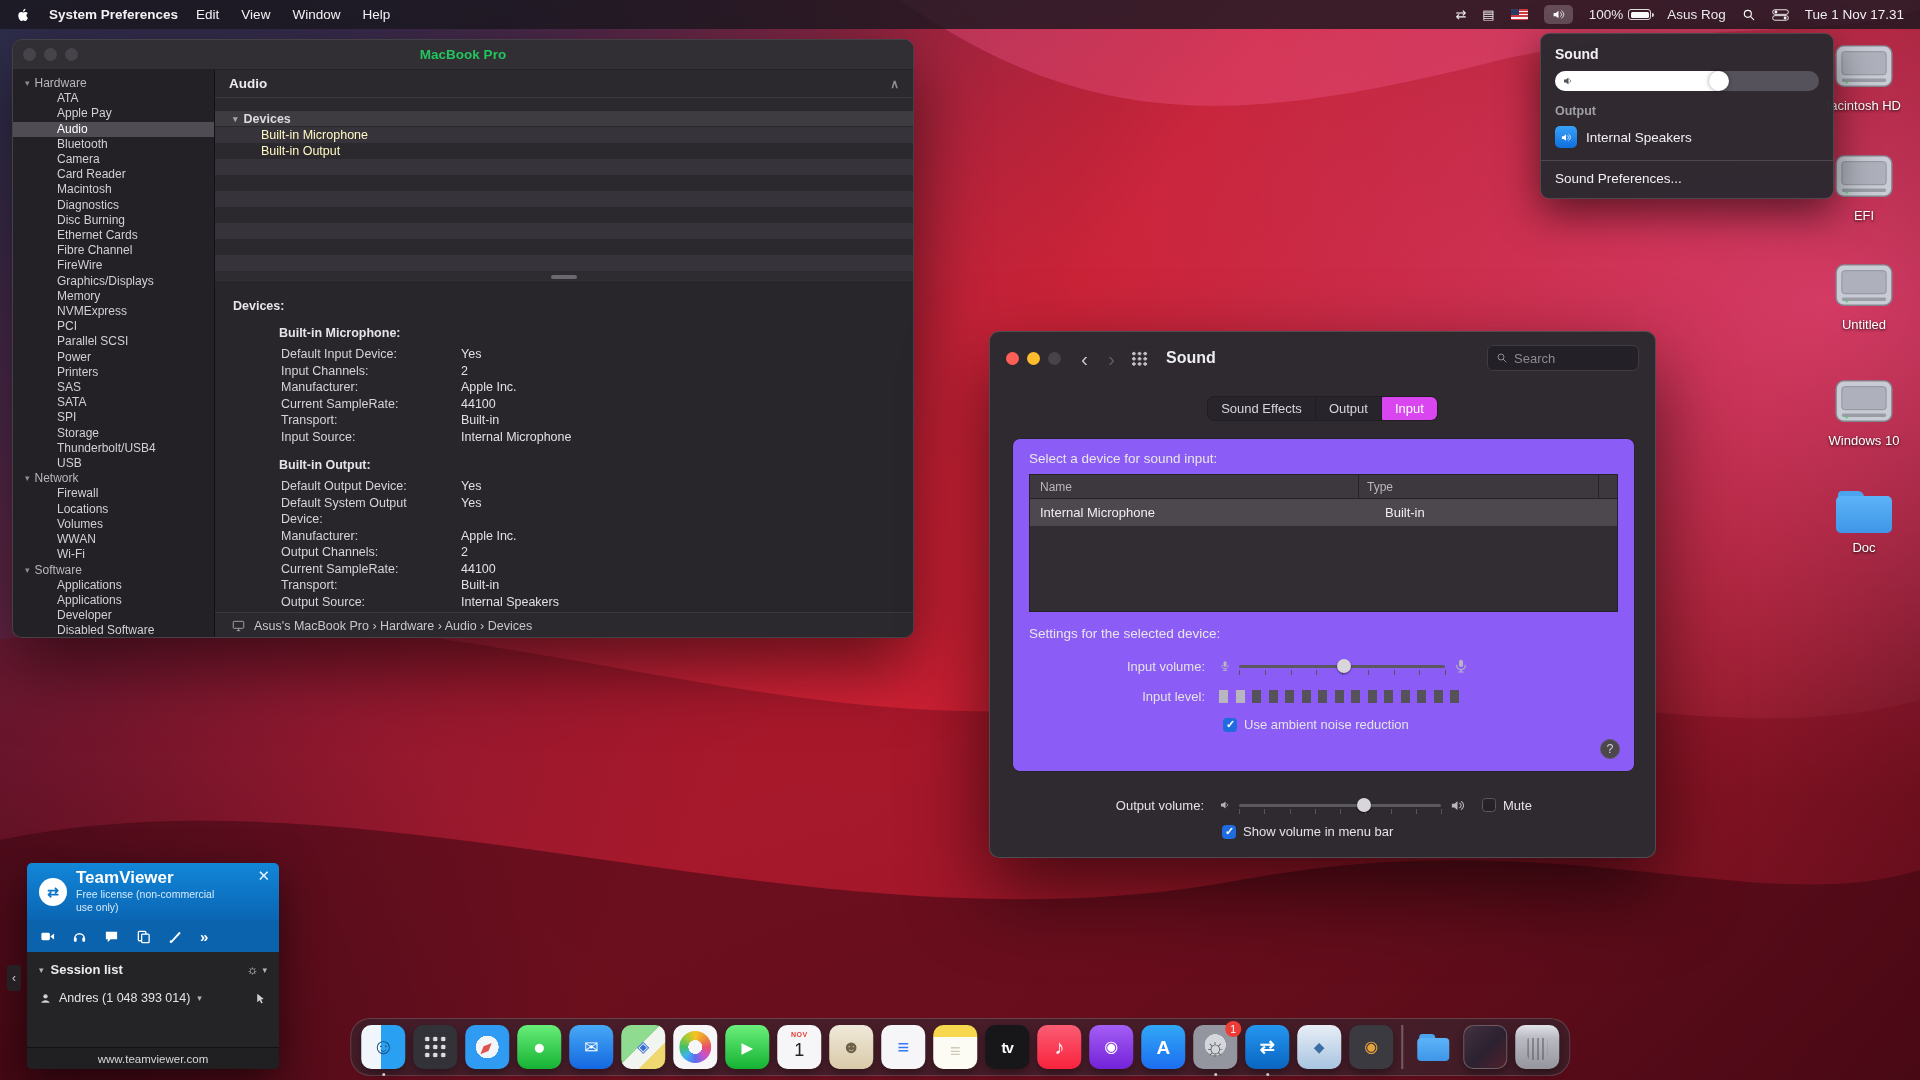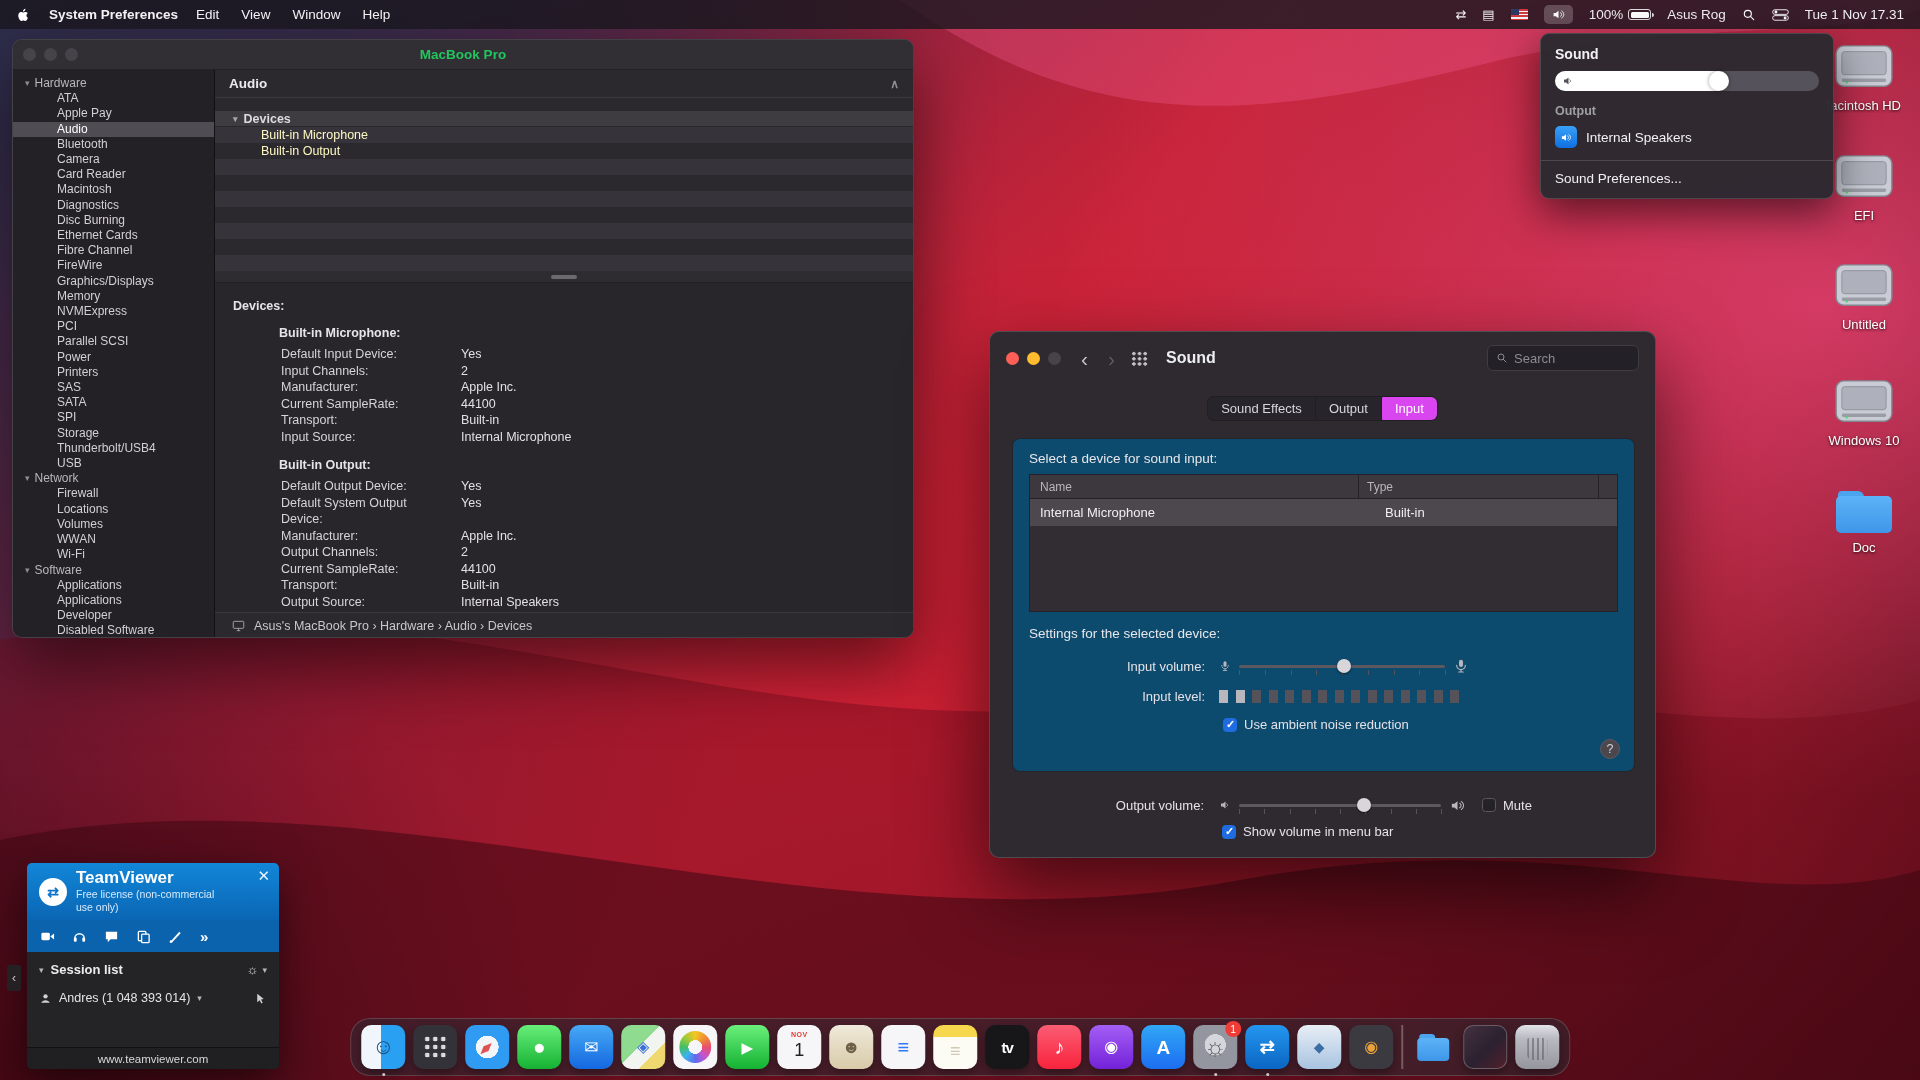--- a/index.html
+++ b/index.html
@@ -113,21 +113,21 @@
   .snd-search svg { width:12px; height:12px; color:#8d8b91; flex:none; }
   .snd-search input { width:100%; background:transparent; border:none; outline:none; color:#cfcdd3;
     font-size:13px; font-family:Liberation Sans, sans-serif; }
   .snd-search input::placeholder { color:#8d8b91; }
   .tabs { position:absolute; left:0; right:0; top:64px; display:flex; justify-content:center; }
   .tabs-box { display:flex; border:1px solid #201d23; background:#28242b; border-radius:7px; overflow:hidden; }
   .tab { padding:4px 13px; font-size:13px; color:#d8d6db; border-right:1px solid #201d23; }
   .tab:last-child { border-right:none; }
   .tab.selected { background:#d946ef; color:#fff; border-radius:1px; }
   .panel { position:absolute; left:22px; top:106px; width:623px; height:334px;
-    background:#0c4a6e; border:1px solid #26232a; border-radius:8px; }
+    background:#8b5cf6; border:1px solid #26232a; border-radius:8px; }
   .panel-label { padding:12px 16px 8px; font-size:13.5px; color:#e8e6ea; }
   .device-table { margin:0 16px; height:138px; background:#312d33; border:1px solid #242128; }
   .t-head { height:24px; background:#3c383e; border-bottom:1px solid #242128; display:flex; align-items:center;
     font-size:12px; color:#b8b6bc; }
   .tc-name { flex:1; padding-left:10px; }
   .tc-type { width:240px; padding-left:8px; border-left:1px solid #242128; align-self:stretch; display:flex; align-items:center; }
   .tc-scroll { width:19px; border-left:1px solid #242128; align-self:stretch; }
   .t-row { height:27px; display:flex; align-items:center; font-size:13px; color:#f0eef2; }
   .t-row.selected { background:#4c484e; }
   .settings-label { padding:14px 16px 10px; font-size:13.5px; color:#e8e6ea; }

